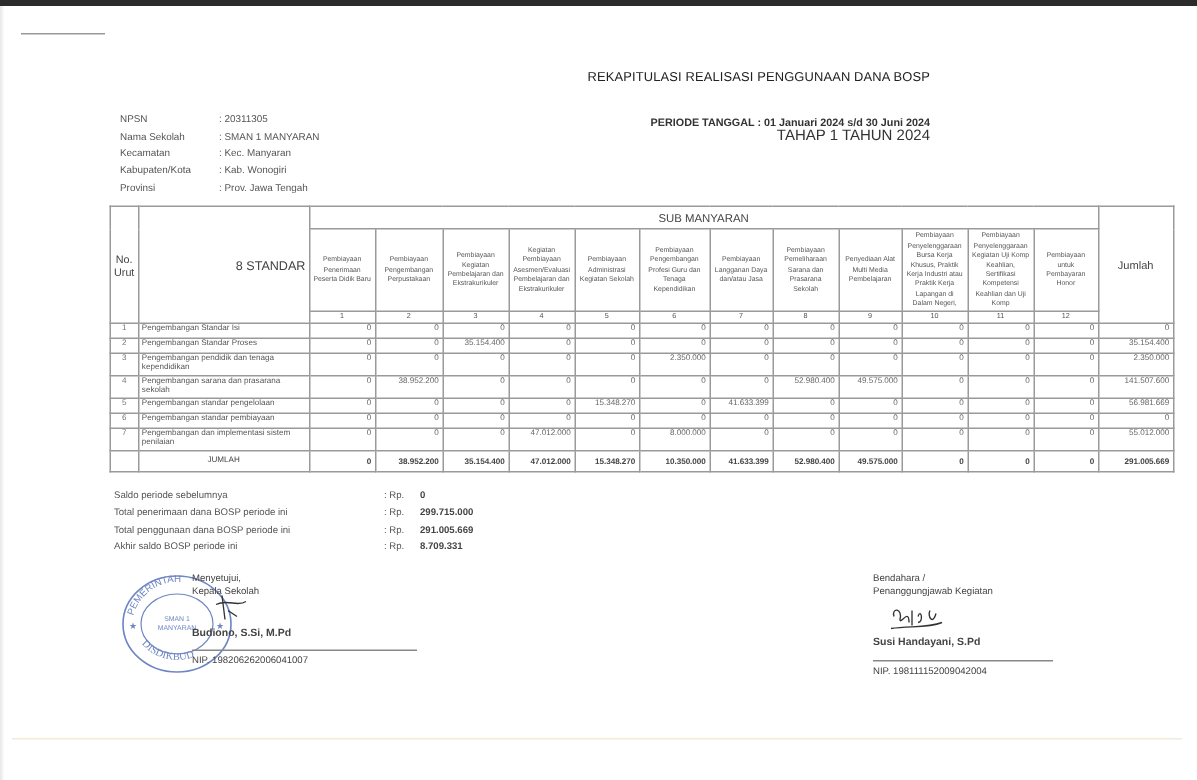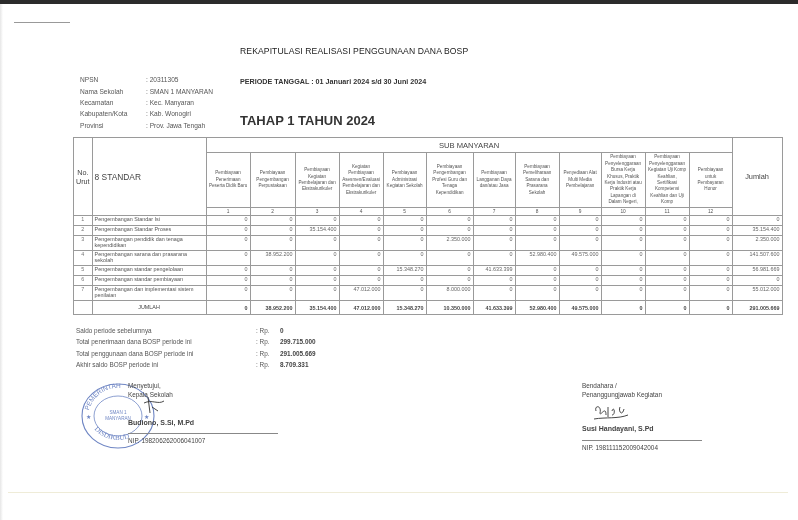--- a/index.html
+++ b/index.html
@@ -8,41 +8,41 @@
     background: #ffffff;
     font-family: "Liberation Sans", sans-serif;
     color: #333;
     position: relative;
   }
   .topbar { position: absolute; left: 0; top: 0; width: 798px; height: 4px; background: #2b2b2b; }
   .topline { position: absolute; left: 14px; top: 22px; width: 56px; height: 1px; background: #999; }
   .leftedge { position: absolute; left: 0; top: 4px; width: 3px; height: 516px; background: linear-gradient(90deg,#e6e6e6,#fff); }
   .bottomline { position: absolute; left: 8px; top: 492px; width: 780px; height: 1px; background: #efecd8; }
 
-  .title-block { position: absolute; left: 240px; top: 46px; width: 380px; text-align: left; color: #222; }
+  .title-block { position: absolute; left: 240px; top: 46px; width: 380px; text-align: right; color: #222; }
   .title-block .t1 { font-size: 8.6px; letter-spacing: 0.1px; line-height: 10px; }
   .title-block .t2 { font-size: 7.2px; line-height: 9px; font-weight: bold; color: #333; margin-top: 21px; }
-  .title-block .t3 { font-size: 13px; line-height: 9px; font-weight: bold; color: #333; margin-top: 30px; }
+  .title-block .t3 { font-size: 10px; line-height: 9px; font-weight: normal; color: #333; }
 
   .info { position: absolute; left: 80px; top: 74px; font-size: 6.6px; color: #555; }
   .info .row { display: flex; height: 11.4px; align-items: center; }
   .info .lbl { width: 66px; }
   .info .val { }
 
   table.rekap {
     position: absolute; left: 73px; top: 137px;
     border-collapse: collapse; table-layout: fixed;
     font-size: 5.4px; color: #555;
   }
   table.rekap td, table.rekap th {
     border: 1px solid #9a9a9a; padding: 0 2px; overflow: hidden; font-weight: normal;
   }
   th.sub { height: 14px; font-size: 7.6px; color: #444; text-align: center; }
   th.nourut { font-size: 7.2px; color: #444; text-align: center; }
-  th.standar { font-size: 8.4px; font-weight: bold; color: #444; text-align: left; }
+  th.standar { font-size: 8.4px; font-weight: bold; color: #444; text-align: right; }
   th.colhead { height: 54px; text-align: center; vertical-align: middle; line-height: 6.4px; font-size: 4.6px; color: #555; }
   th.jumlah { font-size: 7.4px; color: #444; text-align: center; }
   th.num { height: 7px; font-size: 4.8px; text-align: center; }
   td.no { text-align: center; vertical-align: top; color: #777; }
   td.label { vertical-align: top; line-height: 6.2px; color: #555; }
   td.val { text-align: right; vertical-align: top; color: #666; }
   tr.r1 td { height: 9px; }
   tr.r2 td { height: 14px; }
   tr.total td { height: 13px; vertical-align: middle; font-weight: bold; color: #444; }
   tr.total td.label { text-align: center; font-weight: normal; }

